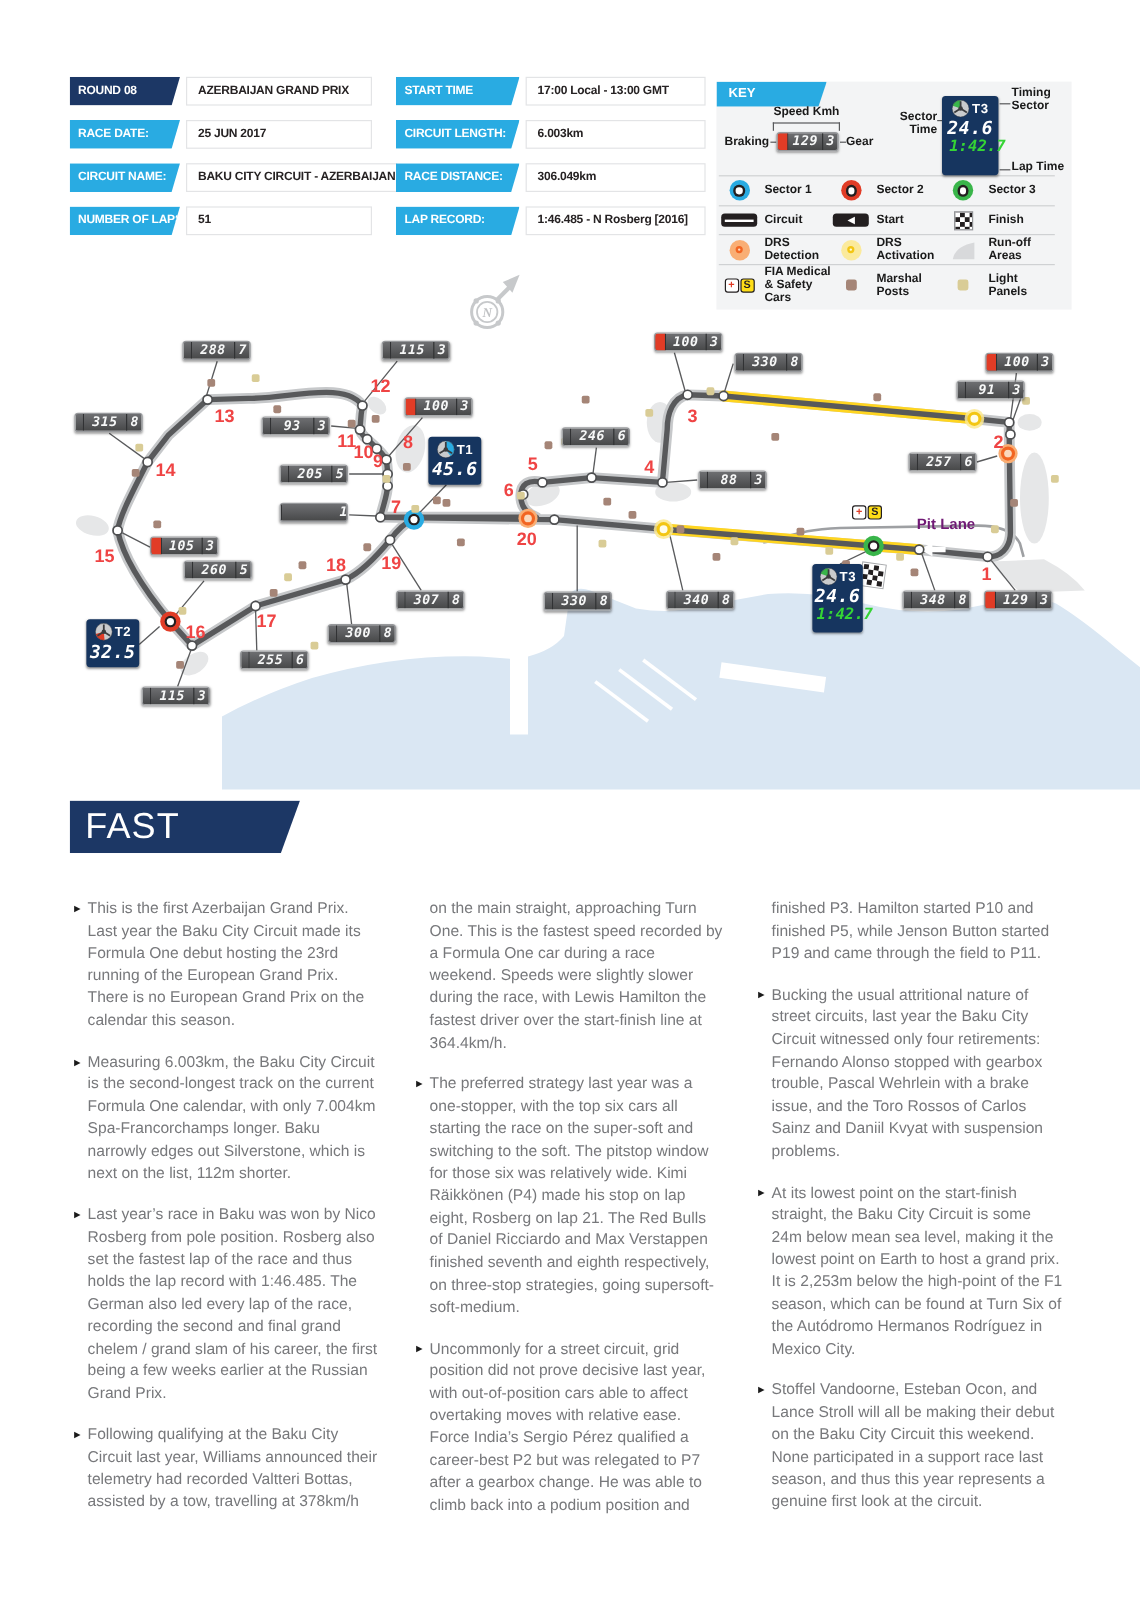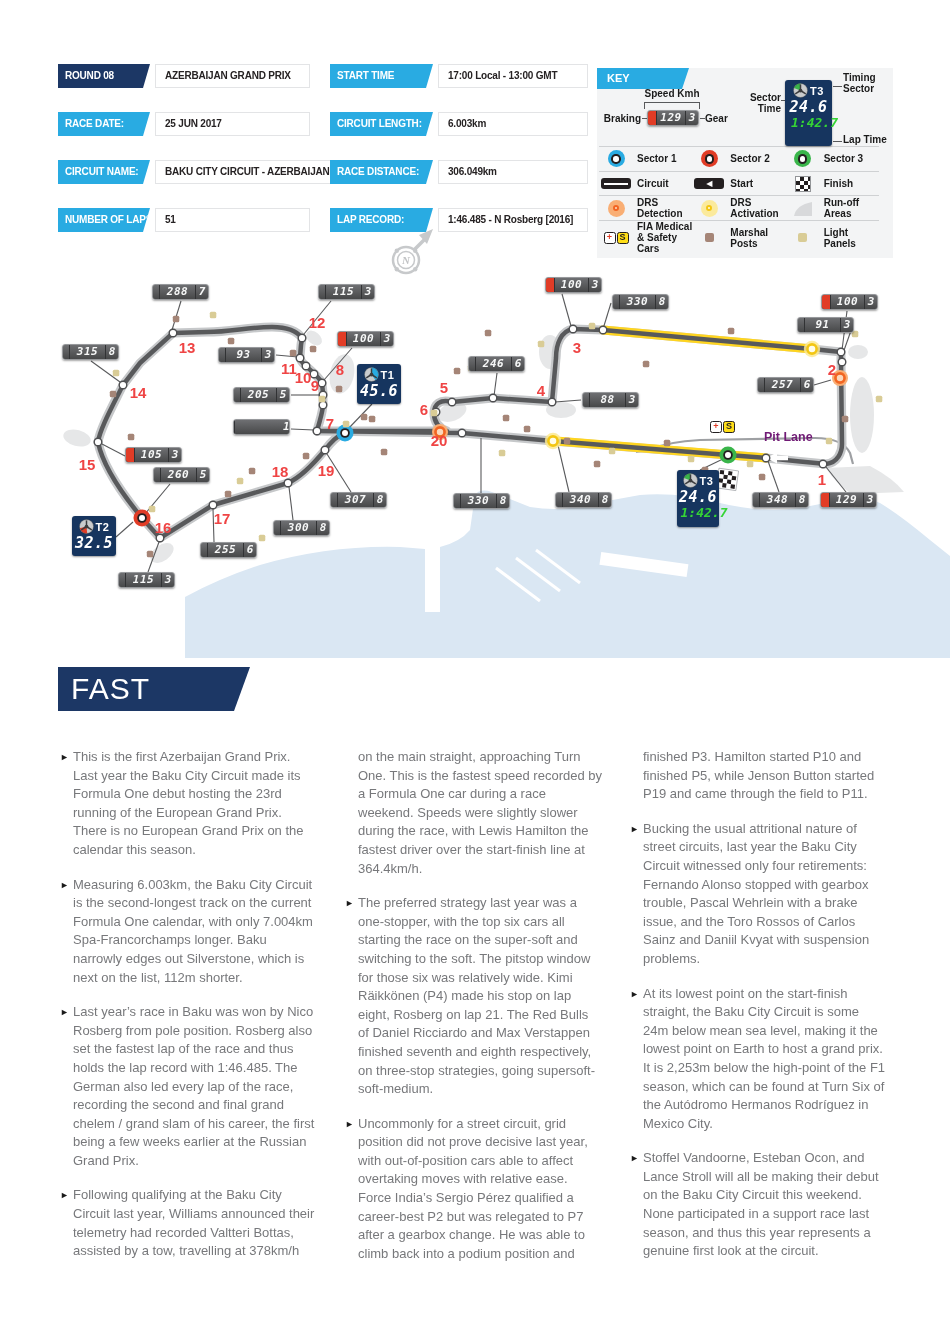--- a/index.html
+++ b/index.html
@@ -3,21 +3,21 @@
 <meta charset="utf-8">
 <style>
   * { margin:0; padding:0; box-sizing:border-box; }
   body { background:#888; font-family:"Liberation Sans", sans-serif; }
   .page { position:relative; width:950px; height:1344px; background:#fff; margin:0 auto; overflow:hidden; }
 
   
   .info-table { position:absolute; }
   #info-left { left:58px; top:64px; width:252px; }
   #info-right { left:330px; top:64px; width:258px; }
-  .info-row { display:flex; height:24px; margin-bottom:24px; }
+  .info-row { display:flex; height:24px; margin-bottom:12px; }
   .info-label { flex:none; width:92px; padding-left:7px; color:#fff; font-weight:700; font-size:10px;
     line-height:24px; letter-spacing:-0.2px; white-space:nowrap;
     clip-path: polygon(0 0, 100% 0, calc(100% - 7px) 100%, 0 100%); }
   #info-right .info-label { width:103px; }
   .lab-navy { background:#1C3765; }
   .lab-cyan { background:#29ABE2; }
   .info-value { flex:1; margin-left:5px; border:1px solid #E3E4E6; background:#fff; color:#262223;
     font-weight:700; font-size:10px; line-height:22px; padding-left:9px; letter-spacing:-0.2px; white-space:nowrap; }
 
   .notes { position:absolute; left:60px; top:187px; display:flex; gap:7px;
@@ -634,21 +634,21 @@
       <div class="turnlab" style="left: 303px; top: 377px;">10</div>
       <div class="turnlab" style="left: 289px; top: 368px;">11</div>
       <div class="turnlab" style="left: 317px; top: 322px;">12</div>
       <div class="turnlab" style="left: 187px; top: 347px;">13</div>
       <div class="turnlab" style="left: 138px; top: 392px;">14</div>
       <div class="turnlab" style="left: 87px; top: 464px;">15</div>
       <div class="turnlab" style="left: 163px; top: 527px;">16</div>
       <div class="turnlab" style="left: 222px; top: 518px;">17</div>
       <div class="turnlab" style="left: 280px; top: 471px;">18</div>
       <div class="turnlab" style="left: 326px; top: 470px;">19</div>
-      <div class="turnlab" style="left: 439px; top: 440px;">20</div>
+      <div class="turnlab" style="left: 439px; top: 450px;">20</div>
       <div class="board" style="left: 357px; top: 364px; width: 44px; height: 40px;">
         <div class="board-head">
           <svg width="15" height="15" viewBox="0 0 16 16">
             <circle cx="8" cy="8" r="7.5" fill="#C9CBCD"></circle>
             <path d="M8,8 L8.0,0.5 A7.5,7.5 0 0 1 12.3,14.1 Z" fill="#29ABE2"></path>
             <g stroke="#3B3C3E" stroke-width="1.6">
               <line x1="8" y1="8" x2="8" y2="1.5"></line>
               <line x1="8" y1="8" x2="2.4" y2="11.5"></line>
               <line x1="8" y1="8" x2="13.6" y2="11.5"></line>
             </g>

